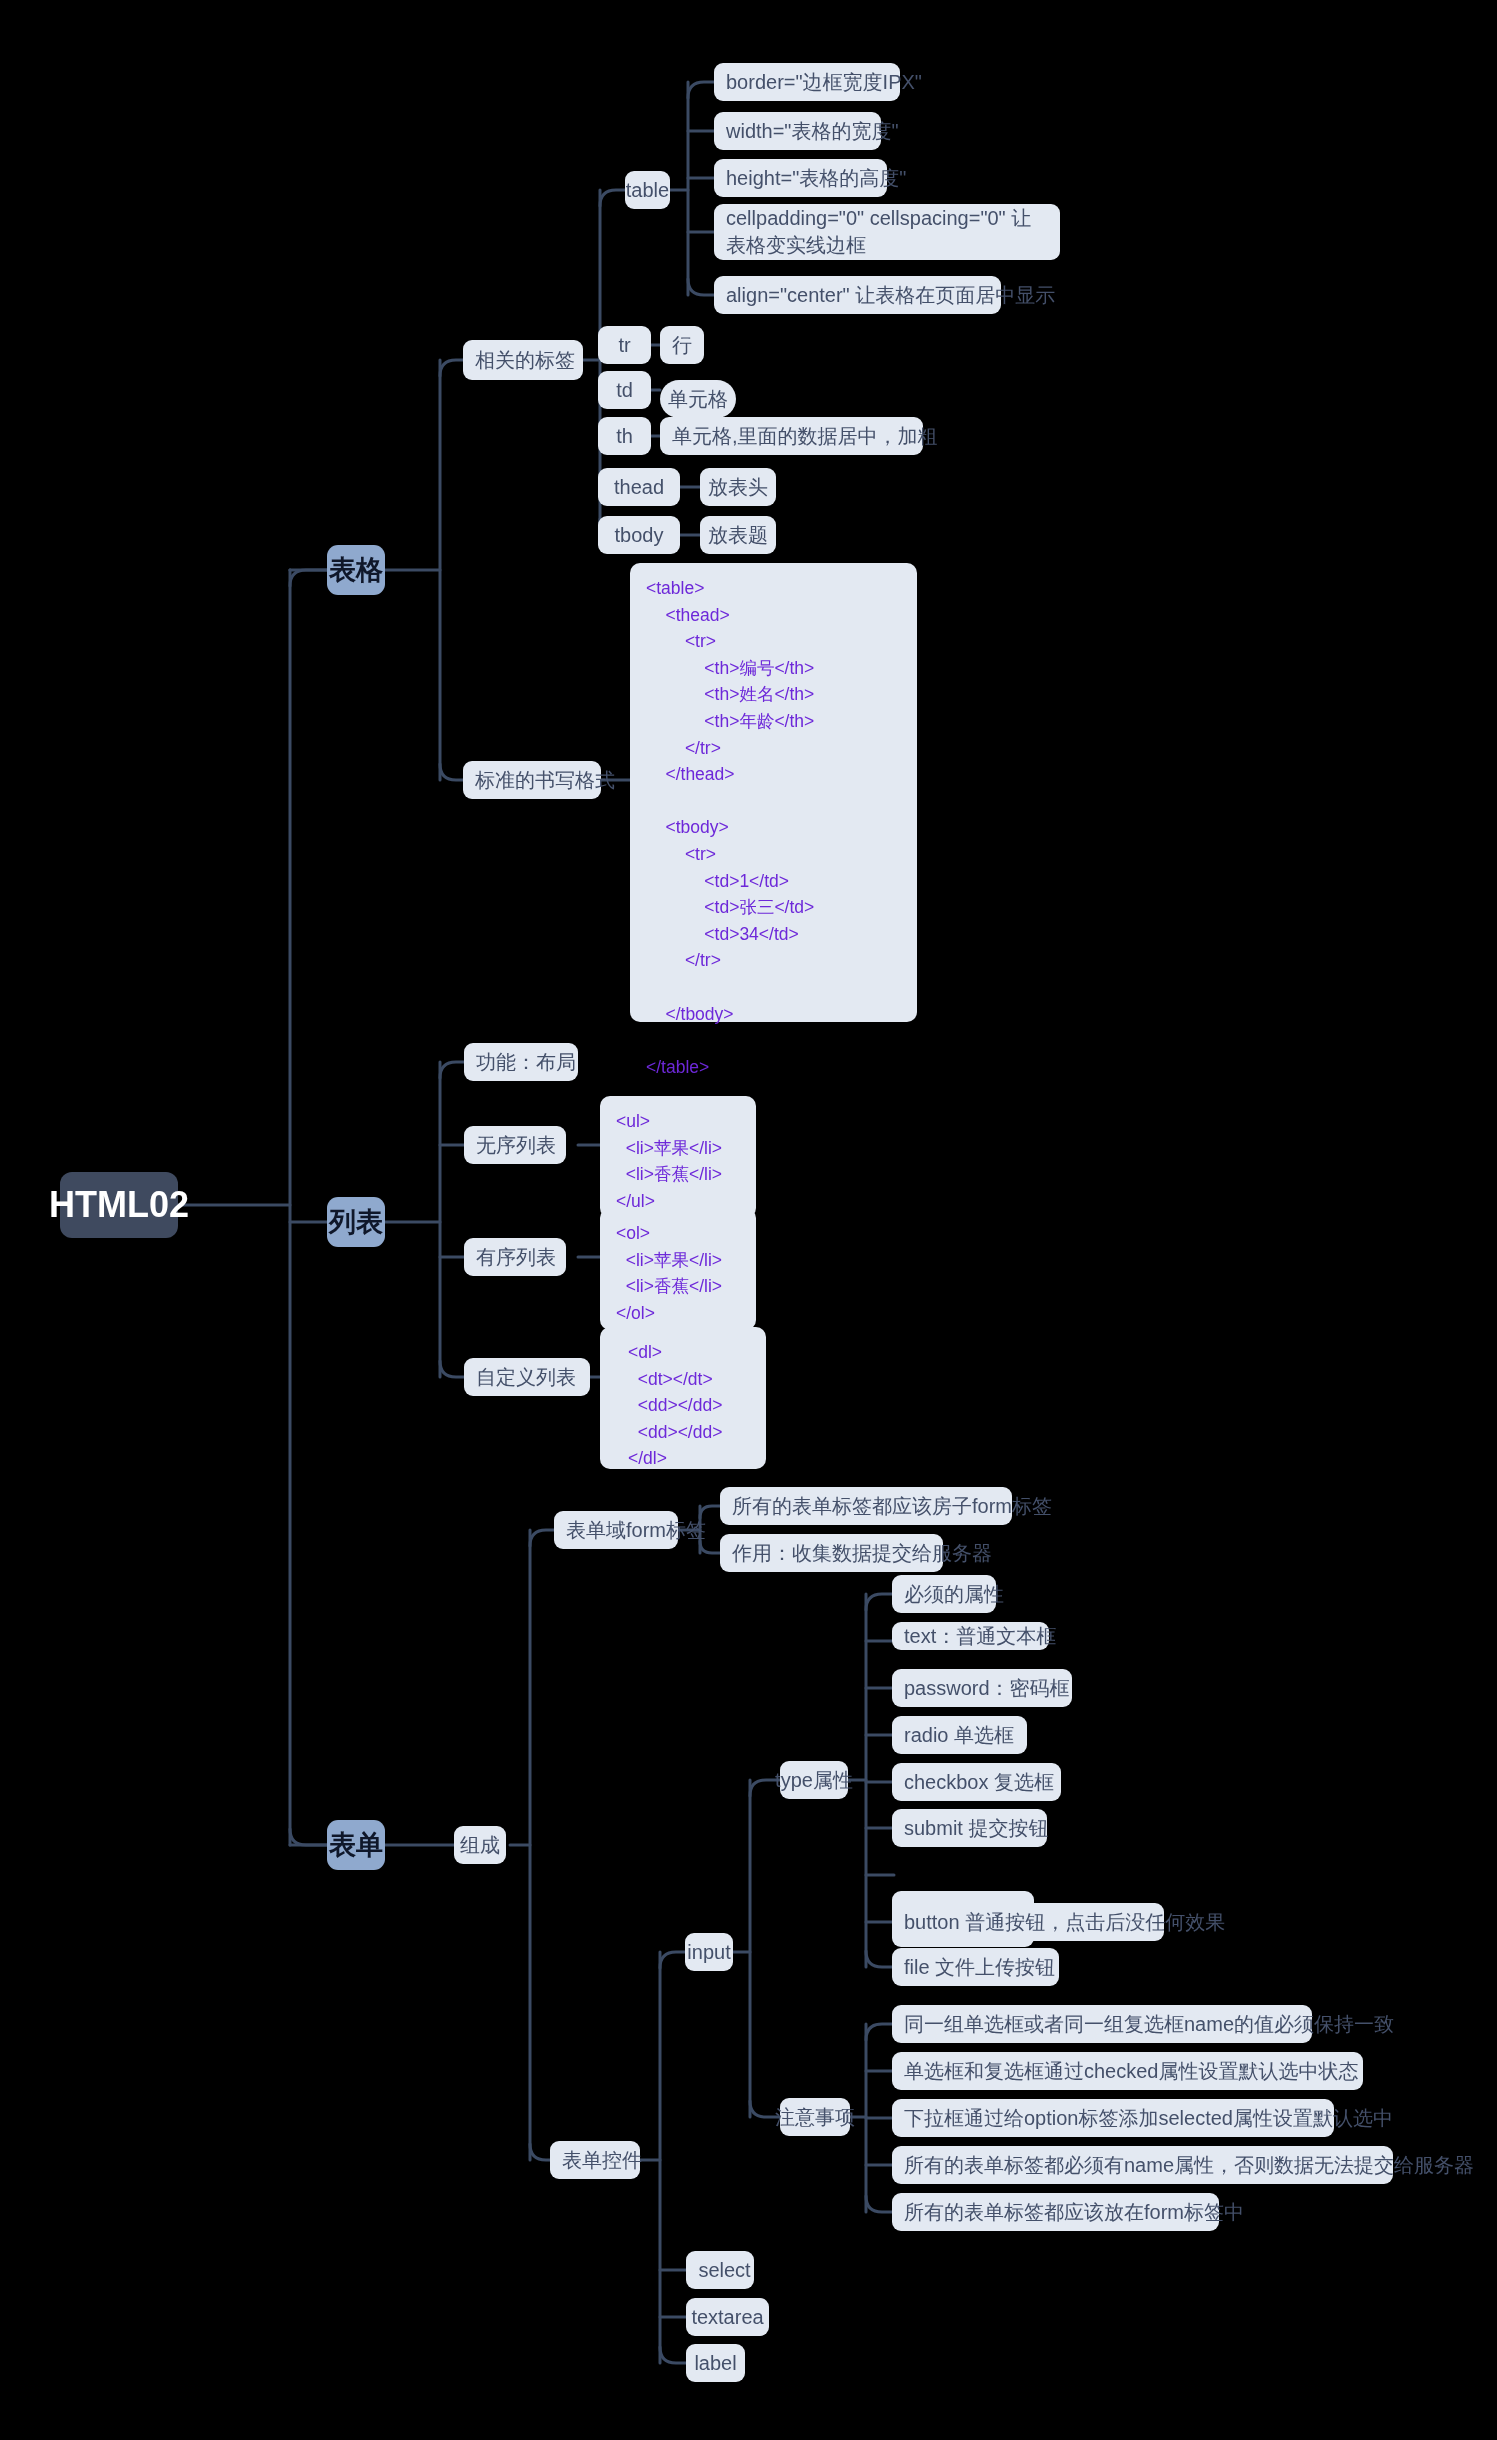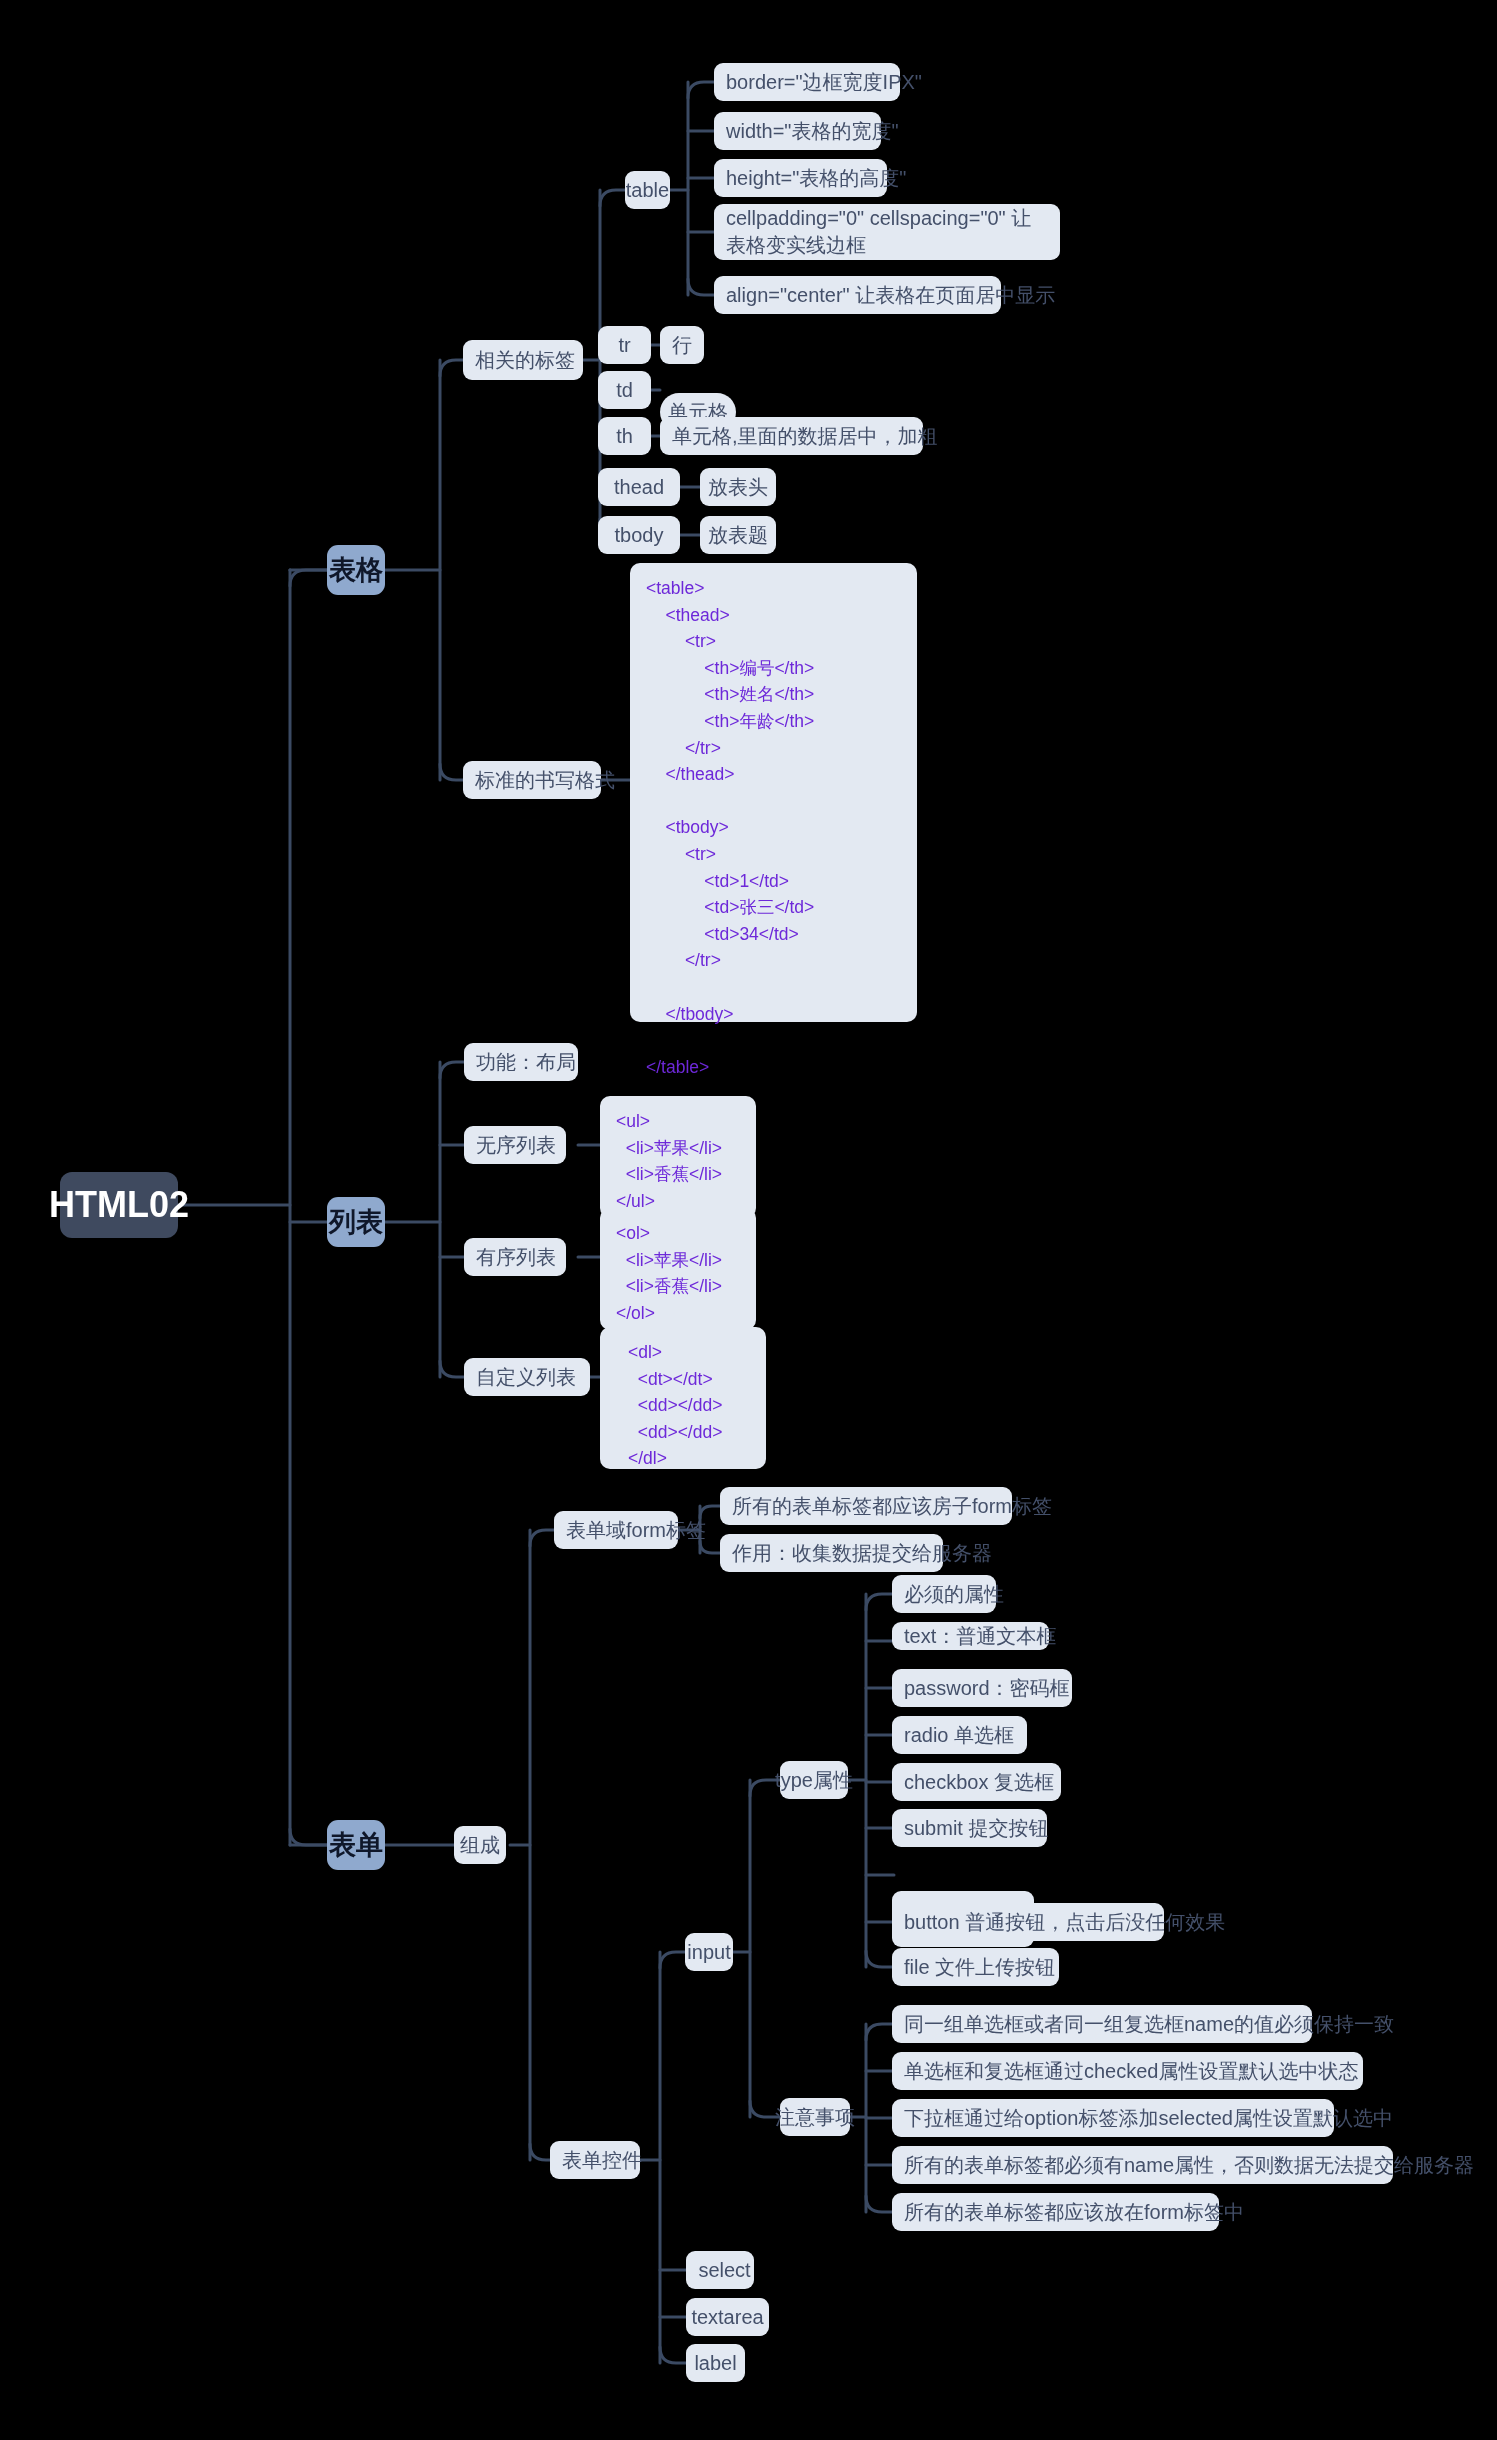--- a/index.html
+++ b/index.html
@@ -149,21 +149,21 @@
   <div class="node" style="left:714px;top:63px;width:186px;height:38px;">border="边框宽度IPX"</div>
   <div class="node" style="left:714px;top:112px;width:167px;height:38px;">width="表格的宽度"</div>
   <div class="node" style="left:714px;top:159px;width:173px;height:38px;">height="表格的高度"</div>
   <div class="node wrap" style="left:714px;top:204px;width:346px;height:56px;">cellpadding="0" cellspacing="0" 让表格变实线边框</div>
   <div class="node" style="left:714px;top:276px;width:287px;height:38px;">align="center" 让表格在页面居中显示</div>
 
   <div class="node" style="left:598px;top:326px;width:53px;height:38px;justify-content:center;">tr</div>
   <div class="node" style="left:660px;top:326px;width:44px;height:38px;justify-content:center;">行</div>
 
   <div class="node" style="left:598px;top:371px;width:53px;height:38px;justify-content:center;">td</div>
-  <div class="node" style="left:660px;top:393px;width:76px;height:38px;justify-content:center;border-radius:19px;">单元格</div>
+  <div class="node" style="left:660px;top:380px;width:76px;height:38px;justify-content:center;border-radius:19px;">单元格</div>
 
   <div class="node" style="left:598px;top:417px;width:53px;height:38px;justify-content:center;">th</div>
   <div class="node" style="left:660px;top:417px;width:263px;height:38px;">单元格,里面的数据居中，加粗</div>
 
   <div class="node" style="left:598px;top:468px;width:82px;height:38px;justify-content:center;">thead</div>
   <div class="node" style="left:700px;top:468px;width:76px;height:38px;justify-content:center;">放表头</div>
 
   <div class="node" style="left:598px;top:516px;width:82px;height:38px;justify-content:center;">tbody</div>
   <div class="node" style="left:700px;top:516px;width:76px;height:38px;justify-content:center;">放表题</div>
 

